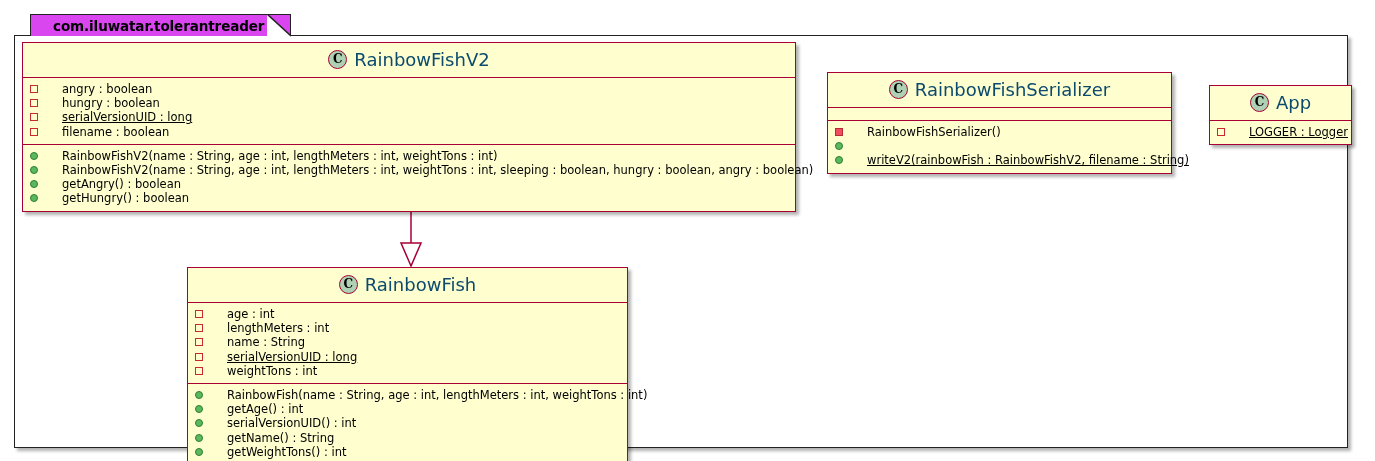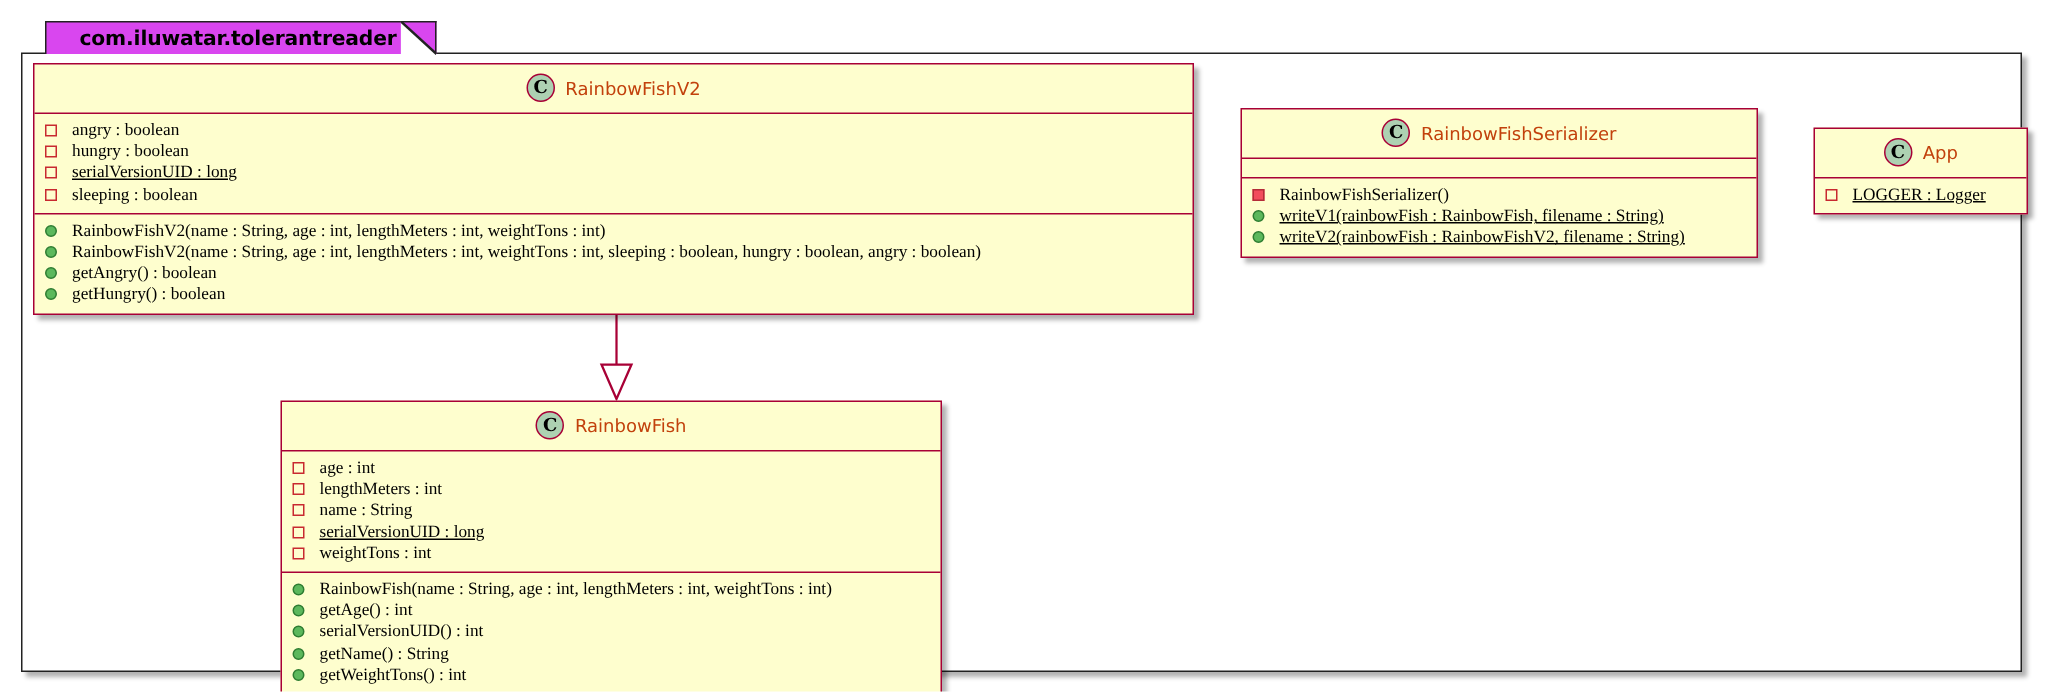--- a/index.html
+++ b/index.html
@@ -91,43 +91,42 @@
     border: 1.3px solid #A80036;
     color: #000000;
     font-size: 12px;
     font-weight: bold;
     line-height: 17px;
     text-align: center;
     flex: 0 0 auto;
     font-family: "DejaVu Serif", serif;
   }
   .class-name {
-    font-size: 12px;
-    color: #c2410c;
+    font-size: 18px;
+    color: #0c4a6e;
     white-space: nowrap;
   }
   .compartment {
     padding: 4px 0 5px 0;
     border-bottom: 1.5px solid #A80036;
   }
   .compartment:last-child {
     border-bottom: none;
   }
   .compartment.empty {
     padding: 3px 0;
     height: 6px;
   }
   .member {
     display: flex;
     align-items: center;
-    gap: 10px;
+    gap: 24px;
     padding: 0 7px;
     height: 14.2px;
     white-space: nowrap;
-    font-family: Liberation Serif, serif;
   }
   .member-text {
     font-size: 11.5px;
     color: #000000;
     line-height: 14.2px;
   }
   .member-text.static {
     text-decoration: underline;
   }
   
@@ -197,21 +196,21 @@
     <div class="member">
       <span class="mk mk-field-private"></span>
       <span class="member-text">hungry : boolean</span>
     </div>
     <div class="member">
       <span class="mk mk-field-private"></span>
       <span class="member-text static">serialVersionUID : long</span>
     </div>
     <div class="member">
       <span class="mk mk-field-private"></span>
-      <span class="member-text">sleeping : boolean</span>
+      <span class="member-text">filename : boolean</span>
     </div>
   </div>
   <div class="compartment">
     <div class="member">
       <span class="mk mk-method-public"></span>
       <span class="member-text">RainbowFishV2(name : String, age : int, lengthMeters : int, weightTons : int)</span>
     </div>
     <div class="member">
       <span class="mk mk-method-public"></span>
       <span class="member-text">RainbowFishV2(name : String, age : int, lengthMeters : int, weightTons : int, sleeping : boolean, hungry : boolean, angry : boolean)</span>
@@ -284,21 +283,20 @@
     <span class="class-name">RainbowFishSerializer</span>
   </div>
   <div class="compartment empty"></div>
   <div class="compartment">
     <div class="member">
       <span class="mk mk-method-private"></span>
       <span class="member-text">RainbowFishSerializer()</span>
     </div>
     <div class="member">
       <span class="mk mk-method-public"></span>
-      <span class="member-text static">writeV1(rainbowFish : RainbowFish, filename : String)</span>
     </div>
     <div class="member">
       <span class="mk mk-method-public"></span>
       <span class="member-text static">writeV2(rainbowFish : RainbowFishV2, filename : String)</span>
     </div>
   </div>
 </div>
 
 <div class="uml-class" id="class-app" style="left:1209px; top:85px; width:143px;">
   <div class="class-header">

